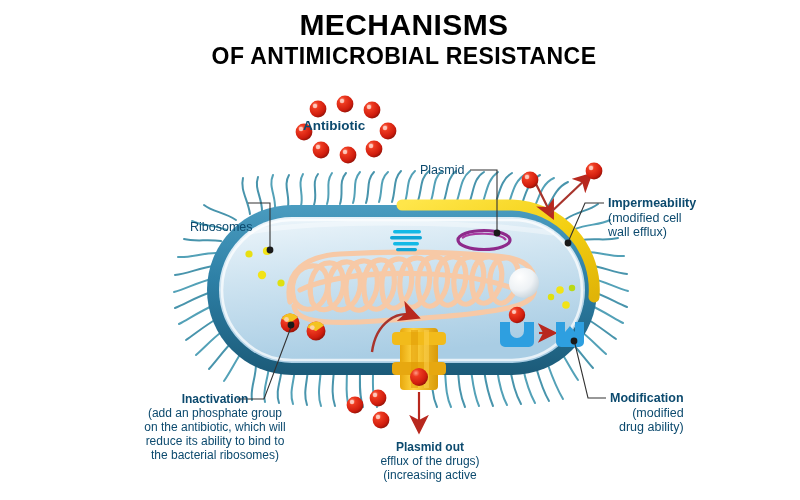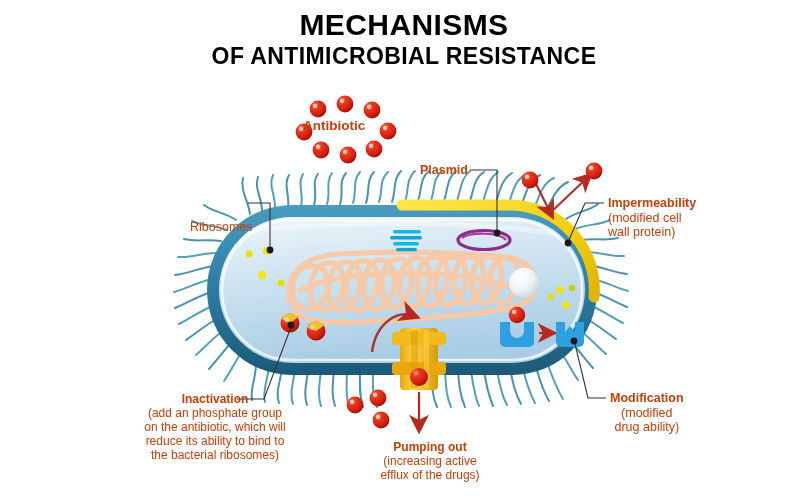--- a/index.html
+++ b/index.html
@@ -12,29 +12,29 @@
   #stage{position:relative;width:800px;height:500px;}
   #art{position:absolute;left:0;top:0;width:800px;height:500px;}
 
   .title{
     position:absolute;left:4px;top:8px;width:800px;text-align:center;
     font-weight:bold;color:#000000;letter-spacing:.4px;line-height:1.16;
   }
   .title .l1{display:block;font-size:30px;}
   .title .l2{display:block;font-size:23px;}
 
-  .lbl{position:absolute;color:#c2410c;line-height:1.17;}
+  .lbl{position:absolute;color:#0c4a6e;line-height:1.17;}
   .lbl .hd{font-weight:bold;display:block;}
   .lbl .sub{display:block;font-weight:normal;}
 
   #lbl-antibiotic{left:303px;top:118px;font-size:13.5px;font-weight:bold;}
   #lbl-ribosomes{left:190px;top:196px;font-size:12.5px;margin-top:24px;}
-  #lbl-plasmid{left:420px;top:163px;font-size:12.5px;font-weight:bold;}
+  #lbl-plasmid{left:420px;top:163px;font-size:12.5px;}
   #lbl-imperm{left:608px;top:196px;font-size:12.5px;text-align:left;}
-  #lbl-modif{left:610px;top:391px;font-size:12.5px;text-align:center;}
+  #lbl-modif{left:610px;top:391px;font-size:12.5px;text-align:right;}
   #lbl-inact{left:85px;top:392px;width:260px;font-size:12px;text-align:center;}
   #lbl-pump{left:340px;top:440px;width:180px;font-size:12px;text-align:center;}
 </style>
 </head>
 <body>
 
 <div id="stage">
 
   <svg id="art" viewBox="0 0 800 500">
     <defs>
@@ -347,36 +347,36 @@
 
   <div class="lbl" id="lbl-antibiotic">Antibiotic</div>
 
   <div class="lbl" id="lbl-ribosomes">Ribosomes</div>
 
   <div class="lbl" id="lbl-plasmid">Plasmid</div>
 
   <div class="lbl" id="lbl-imperm">
     <span class="hd">Impermeability</span>
     <span class="sub">(modified cell</span>
-    <span class="sub">wall protein)</span>
+    <span class="sub">wall efflux)</span>
   </div>
 
   <div class="lbl" id="lbl-modif">
     <span class="hd">Modification</span>
     <span class="sub">(modified</span>
     <span class="sub">drug ability)</span>
   </div>
 
   <div class="lbl" id="lbl-inact">
     <span class="hd">Inactivation</span>
     <span class="sub">(add an phosphate group</span>
     <span class="sub">on the antibiotic, which will</span>
     <span class="sub">reduce its ability to bind to</span>
     <span class="sub">the bacterial ribosomes)</span>
   </div>
 
   <div class="lbl" id="lbl-pump">
-    <span class="hd">Pumping out</span>
+    <span class="hd">Plasmid out</span>
+    <span class="sub">efflux of the drugs)</span>
     <span class="sub">(increasing active</span>
-    <span class="sub">efflux of the drugs)</span>
   </div>
 
 </div>
 
 </body></html>

